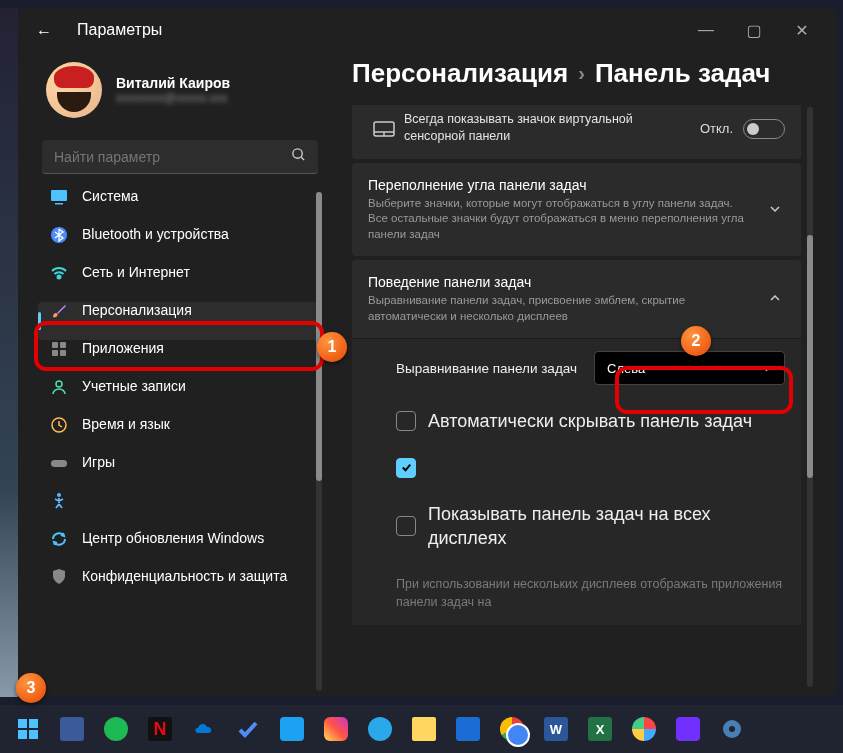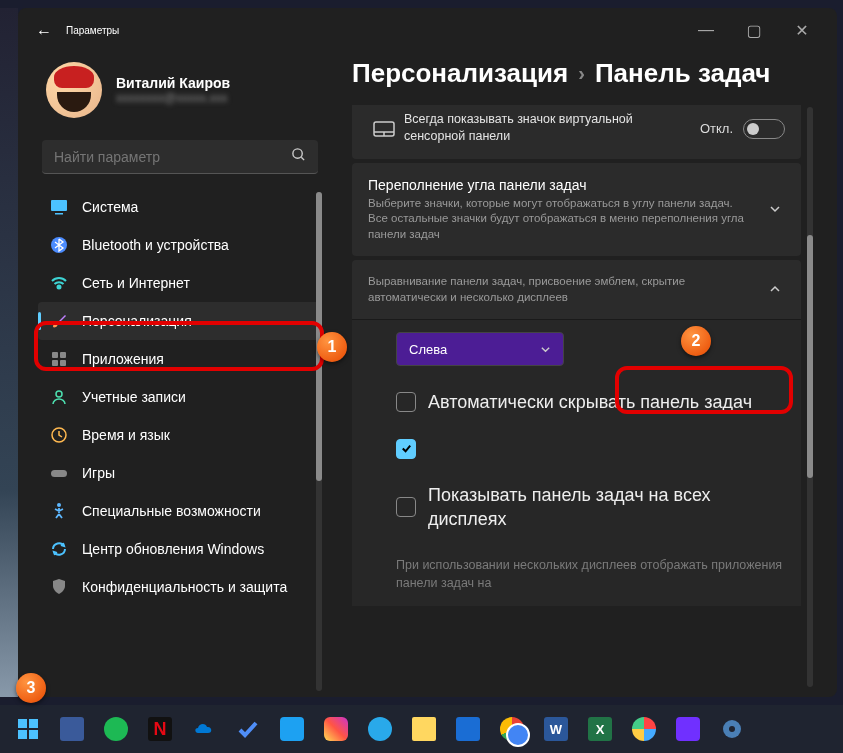--- a/index.html
+++ b/index.html
@@ -1,36 +1,36 @@
 <!DOCTYPE html>
 <html><head>
 <meta charset="utf-8">
 <style>
 *{margin:0;padding:0;box-sizing:border-box;font-family:'Segoe UI',sans-serif;-webkit-font-smoothing:antialiased}
 body{width:843px;height:753px;background:#1a1d2e;overflow:hidden;position:relative}
 .win{position:absolute;left:18px;top:8px;right:6px;bottom:56px;background:#202020;border-radius:8px;display:flex;flex-direction:column;color:#fff;overflow:hidden}
 .titlebar{height:44px;display:flex;align-items:center;padding:0 12px}
 .back{width:28px;height:28px;display:flex;align-items:center;justify-content:center;color:#fff;font-size:16px;cursor:pointer}
-.title{font-size:10px;margin-left:8px}
+.title{font-size:16px;margin-left:19px}
 .wbtns{margin-left:auto;display:flex;gap:2px}
 .wbtn{width:46px;height:32px;display:flex;align-items:center;justify-content:center;color:#aaa}
 .main{display:flex;flex:1;overflow:hidden}
 .sidebar{width:312px;padding:0 8px 2px 20px;display:flex;flex-direction:column;overflow:hidden}
 .user{display:flex;align-items:center;gap:14px;padding:10px 0 18px 8px}
 .avatar{width:56px;height:56px;border-radius:50%;background:radial-gradient(circle at 30% 30%,#ffd9a8,#e8b48a);position:relative;overflow:hidden;flex-shrink:0}
 .avatar::before{content:"";position:absolute;top:4px;left:8px;right:8px;height:22px;background:#c82020;border-radius:50% 50% 8px 8px}
 .avatar::after{content:"";position:absolute;bottom:6px;left:11px;right:11px;height:20px;background:#2a1a10;border-radius:0 0 18px 18px}
 .uname{font-size:14px;font-weight:600}
 .umail{font-size:12px;color:#888;filter:blur(2.5px)}
 .search{display:flex;align-items:center;background:#2d2d2d;border-radius:4px;border-bottom:1px solid #555;height:34px;padding:0 12px;margin:4px 4px 14px 4px}
 .search input{flex:1;background:none;border:none;color:#ccc;font-size:14px;outline:none}
 .sicon{color:#ccc}
 .navwrap{position:relative;flex:1;overflow:hidden}
 .nav{display:flex;flex-direction:column;gap:0}
-.navitem{display:flex;align-items:center;gap:14px;height:38px;padding:0 12px;border-radius:4px;cursor:pointer;font-size:14px;color:#fff;position:relative}
+.navitem{display:flex;gap:14px;height:38px;padding:0 12px;border-radius:4px;cursor:pointer;font-size:14px;color:#fff;position:relative}
 .navitem.active{background:#2d2d2d}
 .navitem.active::before{content:"";position:absolute;left:0;top:10px;bottom:10px;width:3px;background:#60cdff;border-radius:3px}
 .nicon{width:18px;height:18px;display:flex;align-items:center;justify-content:center;flex-shrink:0}
 .scrolltrack{position:absolute;right:0;top:4px;bottom:4px;width:6px;background:#333;border-radius:3px}
 .scrollthumb{position:absolute;left:0;right:0;top:0;height:58%;background:#8a8a8a;border-radius:3px}
 .content{flex:1;padding:6px 24px 8px 22px;display:flex;flex-direction:column;overflow:hidden;position:relative}
 .bread{display:flex;align-items:center;gap:10px;font-size:26px;font-weight:600;margin-bottom:16px}
 .bread .sep{color:#888;font-size:20px}
 .pane{flex:1;overflow:hidden;position:relative;padding-right:12px}
 .card{background:#2b2b2b;border-radius:4px;margin-bottom:4px}
@@ -42,21 +42,21 @@
 .toggle{width:42px;height:20px;border:1px solid #888;border-radius:10px;position:relative;background:#2b2b2b}
 .toggle::after{content:"";position:absolute;left:3px;top:3px;width:12px;height:12px;border-radius:50%;background:#ccc}
 .exp{padding:14px 16px;display:flex;align-items:center;gap:10px}
 .exptx{flex:1}
 .exptitle{font-size:14px;color:#fff;margin-bottom:3px}
 .expdesc{font-size:11.5px;color:#9a9a9a;line-height:1.35}
 .chev{color:#ccc;padding:0 4px}
 .subcard{background:#272727;border-top:1px solid #1a1a1a;padding:0}
 .row{display:flex;align-items:center;padding:12px 16px 12px 44px;gap:12px;font-size:13.5px;color:#eee}
 .row .lbl{flex:1}
-.sel{width:168px;height:34px;background:#4c1d95;border:1px solid #444;border-radius:4px;display:flex;align-items:center;padding:0 12px;font-size:13px;color:#fff;gap:8px}
+.sel{width:191px;height:34px;background:#000000;border:1px solid #444;border-radius:4px;display:flex;align-items:center;padding:0 12px;font-size:13px;color:#fff;gap:8px}
 .sel .seltext{flex:1}
 .chk{width:20px;height:20px;border:1px solid #888;border-radius:4px;flex-shrink:0;display:flex;align-items:center;justify-content:center}
 .chk.on{background:#60cdff;border-color:#60cdff;color:#000}
 .rowtxt{flex:1;font-size:18px;line-height:1.35}
 .dimrow{padding:14px 16px 14px 44px;font-size:12.5px;color:#7a7a7a;line-height:1.4}
 .cscrolltrack{position:absolute;right:0;top:2px;bottom:2px;width:6px;background:#333;border-radius:3px}
 .cscrollthumb{position:absolute;left:0;right:0;top:22%;height:42%;background:#8a8a8a;border-radius:3px}
 .hl{position:absolute;border:4px solid #e20000;border-radius:12px;pointer-events:none;z-index:5}
 .hl1{left:34px;top:321px;width:290px;height:50px}
 .hl2{left:615px;top:366px;width:178px;height:48px}
@@ -178,21 +178,20 @@
               </span>
               <span>Игры</span>
             </div>
           <div class="navitem">
               <span class="nicon">
                 <svg viewBox="0 0 18 18" fill="#5eb8ff">
                   <circle cx="9" cy="3" r="2"></circle>
                   <path d="M9 6v5m-4-4 4 2 4-2m-4 5-3 4m3-4 3 4" stroke="#5eb8ff" stroke-width="1.8" fill="none"></path>
                 </svg>
               </span>
-              <span>Специальные возможности</span>
             </div>
           <div class="navitem">
               <span class="nicon">
                 <svg viewBox="0 0 18 18" fill="none" stroke="#4cc2ff" stroke-width="2">
                   <path d="M3 9a6 6 0 0 1 11-3M15 9a6 6 0 0 1-11 3"></path>
                   <path d="m13 3 1 3-3-1M5 15l-1-3 3 1"></path>
                 </svg>
               </span>
               <span>Центр обновления Windows</span>
             </div>
@@ -239,28 +238,30 @@
             <div class="expdesc">Выберите значки, которые могут отображаться в углу панели задач. Все остальные значки будут отображаться в меню переполнения угла панели задач</div>
           </div>
           <div class="chev"><svg width="12" height="12" viewBox="0 0 12 12" fill="none" stroke="currentColor" stroke-width="1.5">
                 <path d="m2 4 4 4 4-4"></path>
               </svg></div>
         </div>
 
         <div class="card">
           <div class="exp">
             <div class="exptx">
+              <div class="exptitle">Поведение панели задач</div>
               <div class="expdesc">Выравнивание панели задач, присвоение эмблем, скрытие автоматически и несколько дисплеев</div>
             </div>
             <div class="chev"><svg width="12" height="12" viewBox="0 0 12 12" fill="none" stroke="currentColor" stroke-width="1.5">
                   <path d="m2 8 4-4 4 4"></path>
                 </svg></div>
           </div>
           <div class="subcard">
             <div class="row">
+              <span class="lbl">Выравнивание панели задач</span>
               <div class="sel">
                 <span class="seltext">Слева</span>
                 <svg width="11" height="11" viewBox="0 0 12 12" fill="none" stroke="#ccc" stroke-width="1.5">
                     <path d="m2 4 4 4 4-4"></path>
                   </svg>
               </div>
             </div>
             <div class="row">
               <div class="chk"></div>
               <div class="rowtxt">Автоматически скрывать панель задач</div>

